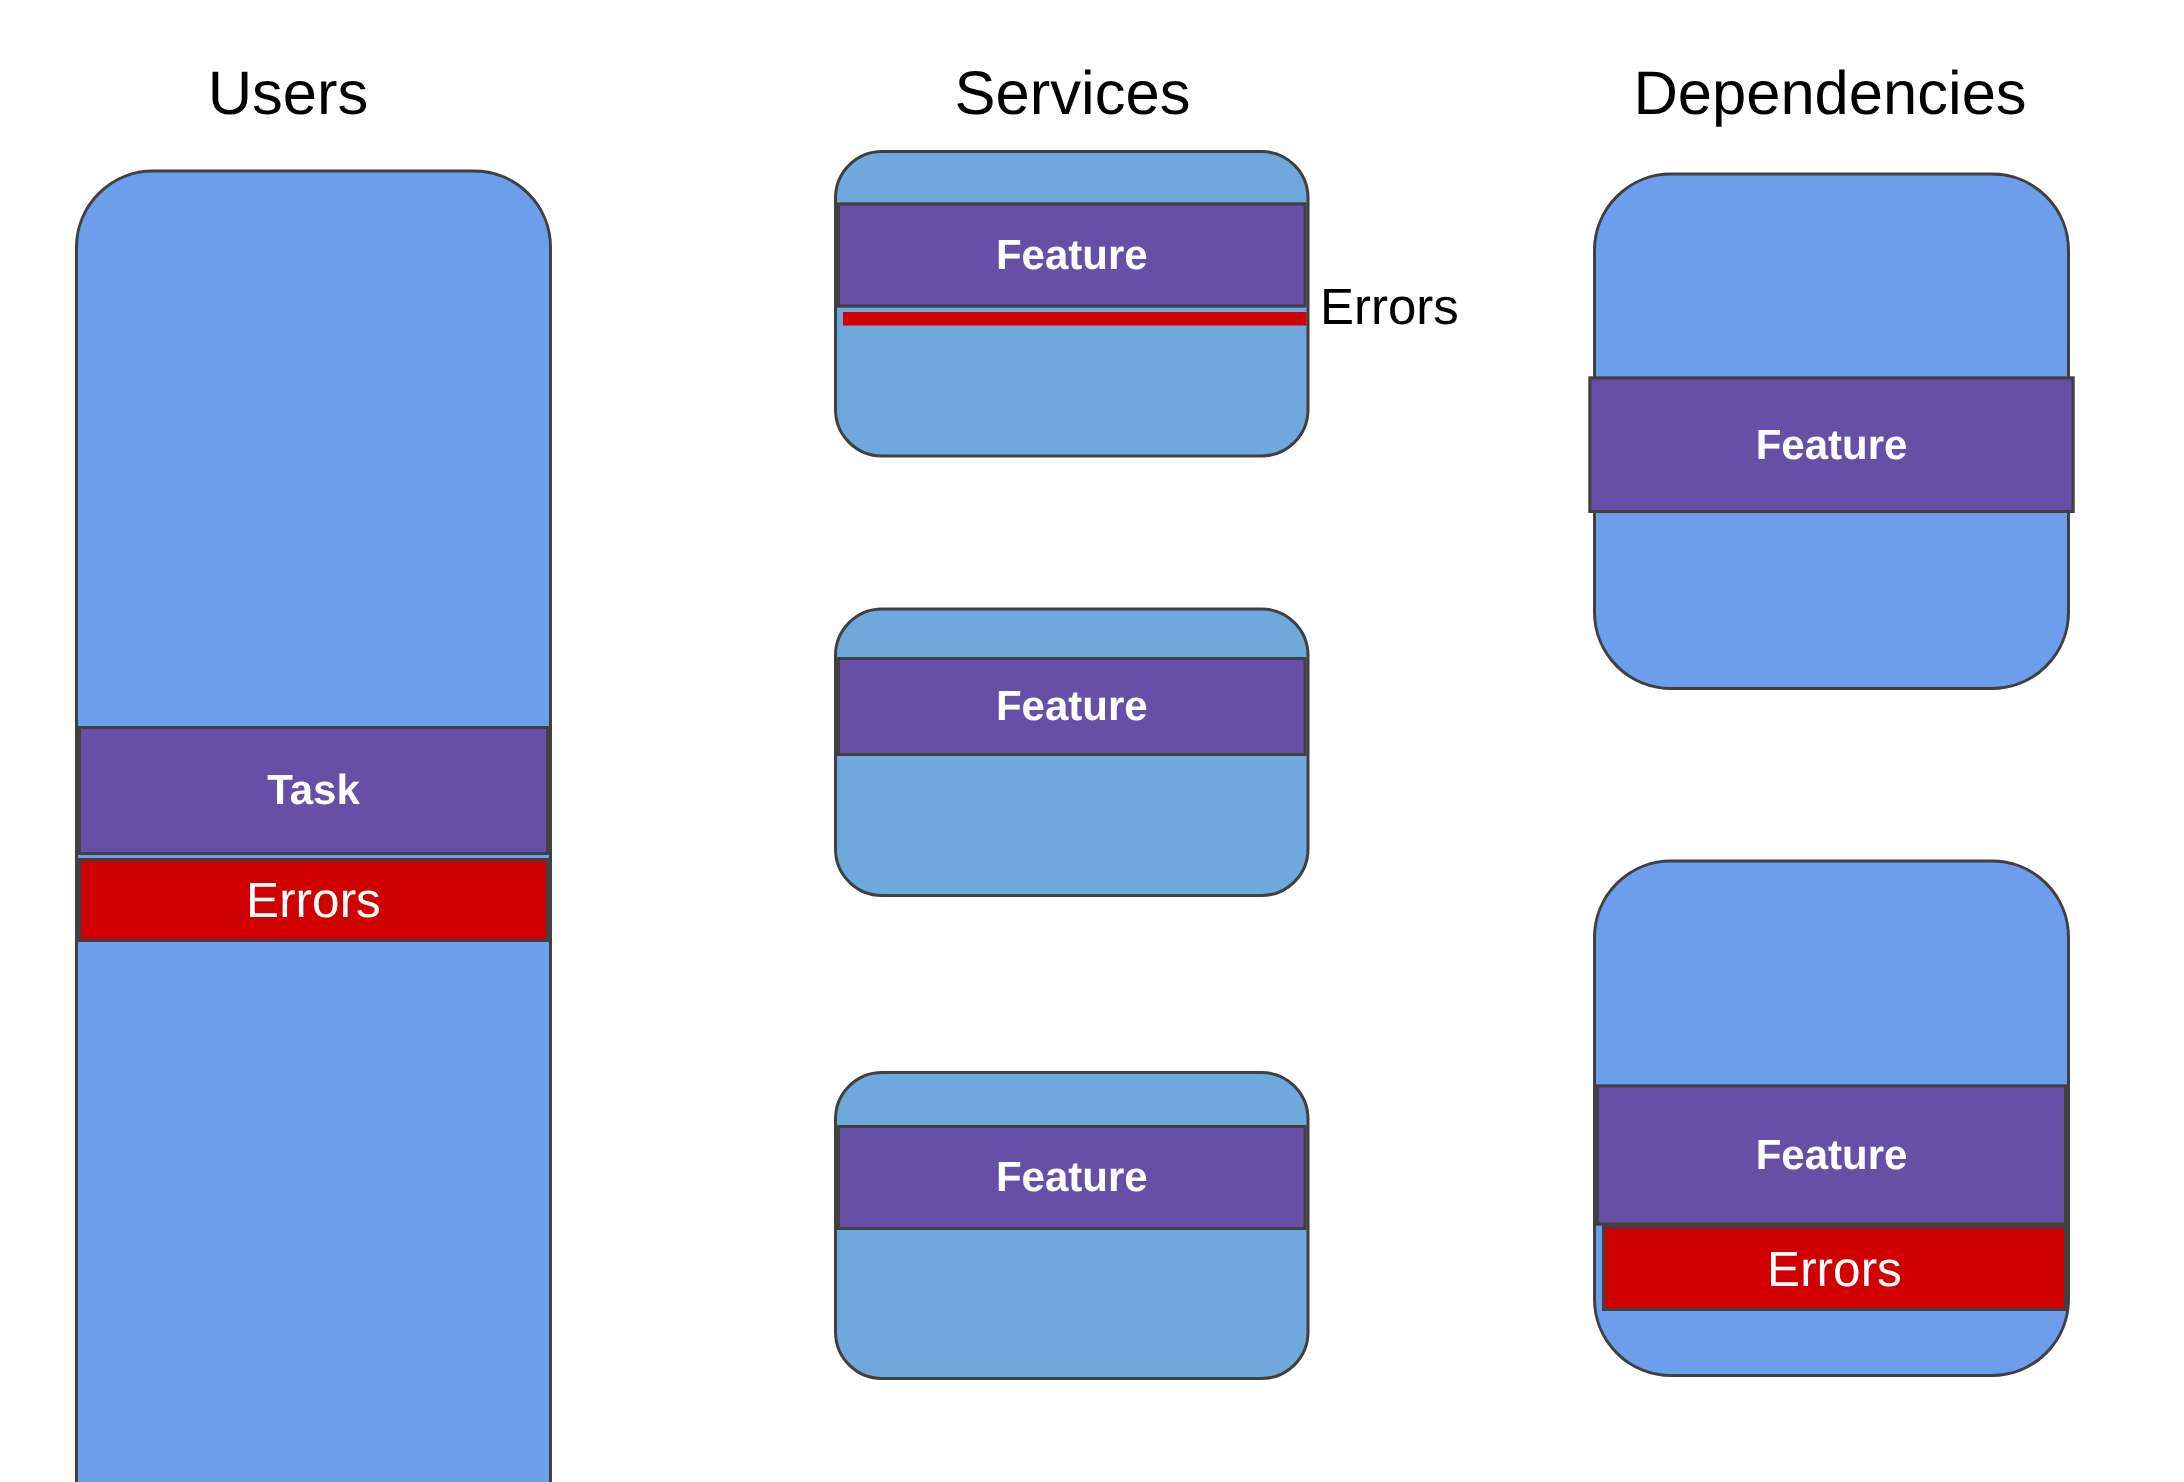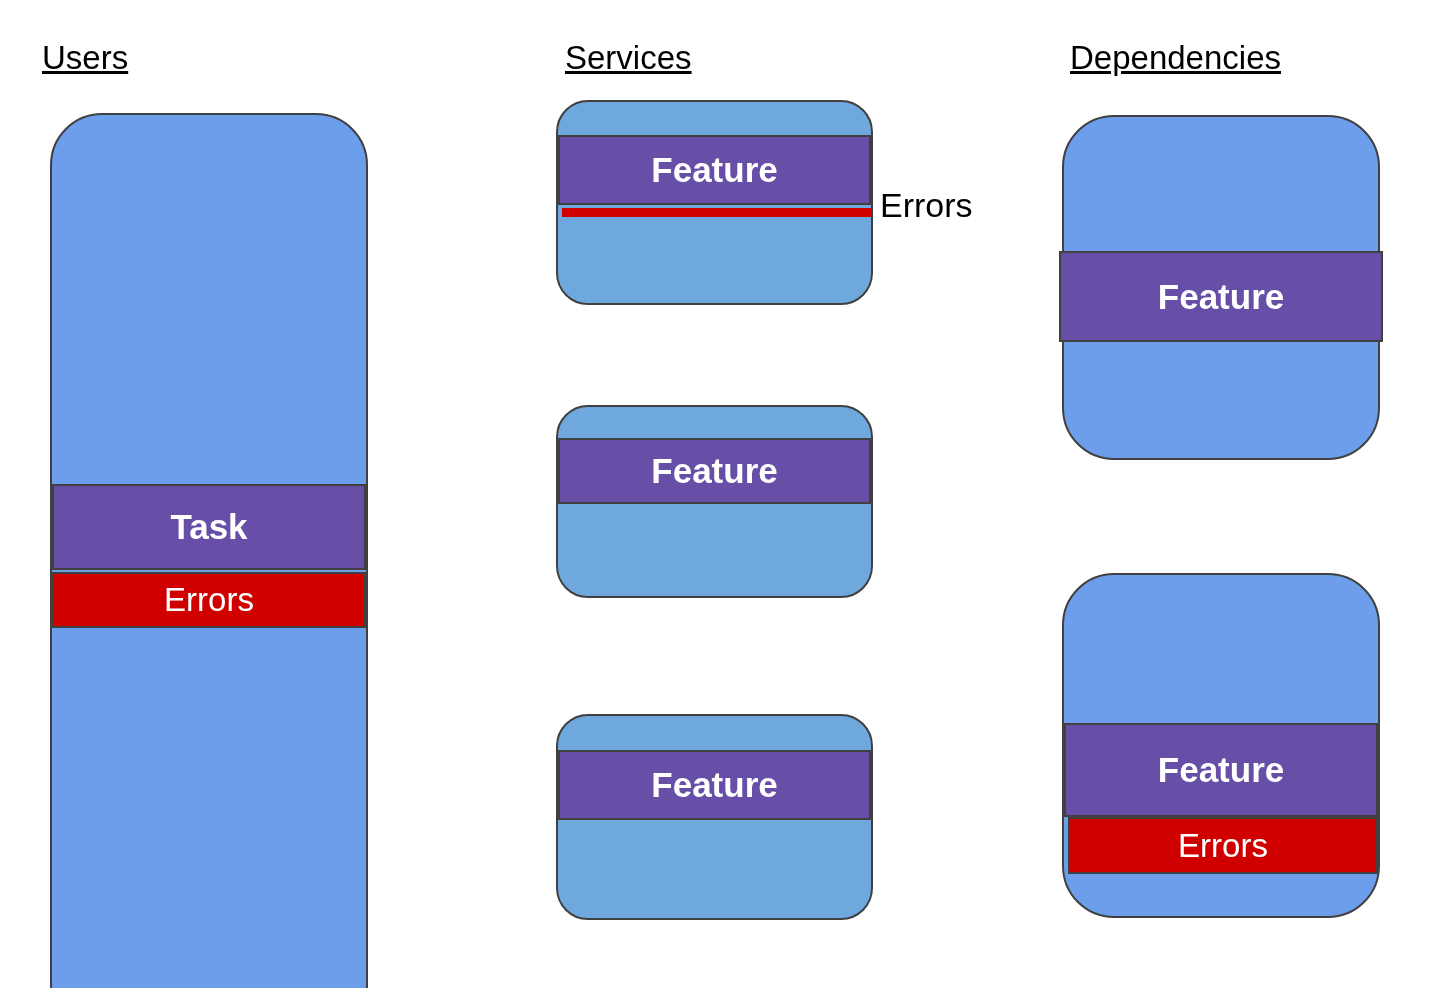--- a/index.html
+++ b/index.html
@@ -17,46 +17,45 @@
     position: relative;
     width: 1456px;
     height: 988px;
     background: var(--background);
     font-family: "Liberation Sans", sans-serif;
     overflow: hidden;
   }
   .col-title {
     position: absolute;
     width: 300px;
-    font-size: 33px;
+    font-size: 41px;
     line-height: 1.2;
     color: var(--title-black);
-    text-align: left;
+    text-align: center;
     white-space: nowrap;
-    text-decoration: underline;
   }
   .card {
     position: absolute;
     box-sizing: border-box;
     border: 2px solid var(--border-gray);
   }
   .blue-primary { background: var(--card-blue-cornflower); }
   .blue-secondary { background: var(--card-blue-light); }
   .band {
     position: absolute;
     left: 0;
     right: 0;
     box-sizing: border-box;
     border: 2px solid var(--border-gray);
     display: flex;
     align-items: center;
     justify-content: center;
     color: var(--band-text-white);
   }
-  .band-purple { background: var(--band-purple); font-weight: bold; font-size: 35px; }
+  .band-purple { background: var(--band-purple); font-weight: bold; font-size: 28px; }
   .band-red { background: var(--band-red); font-weight: normal; font-size: 33px; }
 
   
   #title-users { left: 42px; top: 38px; }
   #users-card { left: 50px; top: 113px; width: 318px; height: 988px; border-radius: 52px; }
   #users-task-band { top: 369px; height: 86px; }
   #users-errors-band { top: 457px; height: 56px; }
 
   
   #title-services { left: 565px; top: 38px; }

